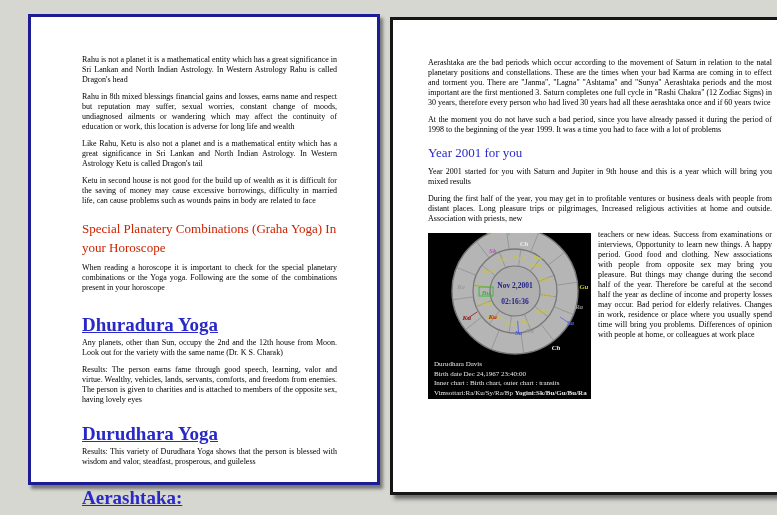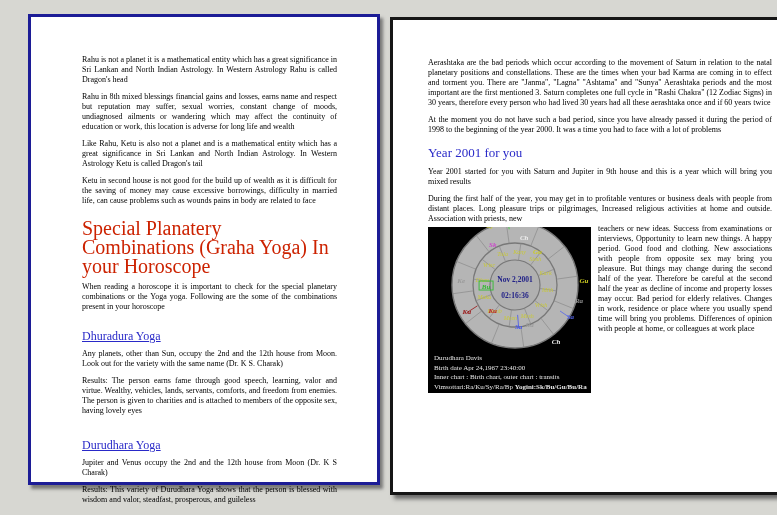--- a/index.html
+++ b/index.html
@@ -20,28 +20,28 @@
   .page.right{
     left:390px;top:17px;width:396px;height:478px;
     border:3px solid #161616;
     box-shadow:4px 4px 4px rgba(80,80,80,.8);
     padding:38px 11px 0 35px;
   }
   p.body{
     font-size:8px;line-height:10px;margin:0 0 7px 0;
     text-align:justify;color:#000;
   }
-  p.body.nogap{margin-bottom:0;}
+  p.body.nogap{margin-bottom:6px;}
   h1.red-h{
     color:#cc2200;font-weight:normal;
-    font-size:20px;line-height:19px;margin:13px 0 6px 0;
+    font-size:13px;line-height:19px;margin:13px 0 6px 0;
   }
   h2.blue-h{
-    color:#2929c8;font-weight:normal;text-decoration:underline;
-    font-size:12px;line-height:16px;margin:16px 0 5px 0;
+    color:#2929c8;font-weight:bold;text-decoration:underline;
+    font-size:19px;line-height:16px;margin:24px 0 5px 0;
   }
   h2.year-h{
     color:#2929c8;font-weight:normal;text-decoration:none;
     font-size:13px;line-height:17px;margin:9px 0 6px 0;
   }
   .chart-box{
     float:left;width:163px;height:166px;background:#000;
     margin:3px 7px 2px 0;position:relative;
   }
   .chart-caption{
@@ -61,30 +61,29 @@
   <p class="body">Ketu in second house is not good for the build up of wealth as it is difficult for the saving of money may cause excessive borrowings, difficulty in married life, can cause problems such as wounds pains in body are related to face</p>
 
   <h1 class="red-h">Special Planatery Combinations (Graha Yoga) In your Horoscope</h1>
   <p class="body">When reading a horoscope it is important to check for the special planetary combinations or the Yoga yoga. Following are the some of the combinations present in your horoscope</p>
 
   <h2 class="blue-h">Dhuradura Yoga</h2>
   <p class="body">Any planets, other than Sun, occupy the 2nd and the 12th house from Moon. Look out for the variety with the same name (Dr. K S. Charak)</p>
   <p class="body">Results: The person earns fame through good speech, learning, valor and virtue. Wealthy, vehicles, lands, servants, comforts, and freedom from enemies. The person is given to charities and is attached to members of the opposite sex, having lovely eyes</p>
 
   <h2 class="blue-h" style="margin-top:21px">Durudhara Yoga</h2>
-  <p class="body">Jupiter and Venus occupy the 2nd and the 12th house from Moon (Dr. K S Charak)</p>
   <p class="body">Results: This variety of Durudhara Yoga shows that the person is blessed with wisdom and valor, steadfast, prosperous, and guileless</p>
 
   <h2 class="blue-h" style="margin-top:23px">Aerashtaka:</h2>
 
 </div>
 
 <div class="page right">
   <p class="body">Aerashtaka are the bad periods which occur according to the movement of Saturn in relation to the natal planetary positions and constellations. These are the times when your bad Karma are coming in to effect and torment you. There are "Janma", "Lagna" "Ashtama" and "Sunya" Aerashtaka periods and the most important are the first mentioned 3. Saturn completes one full cycle in "Rashi Chakra" (12 Zodiac Signs) in 30 years, therefore every person who had lived 30 years had all these aerashtaka once and if 60 years twice</p>
-  <p class="body">At the moment you do not have such a bad period, since you have already passed it during the period of 1998 to the beginning of the year 2000. It was a time you had to face with a lot of problems</p>
+  <p class="body">At the moment you do not have such a bad period, since you have already passed it during the period of 1998 to the beginning of the year 1999. It was a time you had to face with a lot of problems</p>
 
   <h2 class="year-h">Year 2001 for you</h2>
   <p class="body">Year 2001 started for you with Saturn and Jupiter in 9th house and this is a year which will bring you mixed results</p>
   <p class="body nogap">During the first half of the year, you may get in to profitable ventures or business deals with people from distant places. Long pleasure trips or pilgrimages, Increased religious activities at home and outside. Association with priests, new</p>
 
   <div class="chart-box">
     <svg id="wheel" width="163" height="124">
       <circle cx="87" cy="58" r="63" fill="#b5b5b5" stroke="#787878" stroke-width="1.4"></circle>
       <circle cx="87" cy="58" r="42" fill="none" stroke="#787878" stroke-width="1.3"></circle>
       <circle cx="87" cy="58" r="25" fill="#b0b0b0" stroke="#787878" stroke-width="1.2"></circle>
@@ -142,19 +141,19 @@
         <text x="90.66054119540163" y="101.84017731985331" fill="#4455ee" font-size="7" text-anchor="middle" font-style="italic" font-weight="bold">Sa</text>
         <line x1="38.89591610733323" y1="85.66452911354853" x2="49.391352593005976" y2="78.8468136705925" stroke="#991111" stroke-width="0.8"></line>
         <text x="38.89591610733323" y="86.66452911354853" fill="#991111" font-size="7" text-anchor="middle" font-style="italic" font-weight="bold">Ku</text>
         <text x="64.69399301432274" y="85.66012572757424" fill="#bb2222" font-size="7" text-anchor="middle" font-style="italic" font-weight="bold">Ku</text>
         <text x="33.13154128596949" y="56.23315041781722" fill="#999999" font-size="7" text-anchor="middle" font-style="italic" font-weight="bold">Ke</text>
         <rect x="51.070642542465094" y="54.02293773857962" width="14" height="9" fill="none" stroke="#33bb33" stroke-width="0.9"></rect>
         <text x="58.070642542465094" y="62.02293773857962" fill="#33bb33" font-size="7" text-anchor="middle" font-style="italic" font-weight="bold">Bu</text>
       </svg>
     <div class="chart-caption">
       <div>Durudhara  Davis</div>
-      <div>Birth date Apr 24,1967  23:40:00</div>
+      <div>Birth date Dec 24,1967  23:40:00</div>
       <div>Inner chart : Birth chart, outer chart : transits</div>
       <div><span>Vimsottari:Ra/Ku/Sy/Ra/Bp </span><b>Yogini:Sk/Bu/Gu/Bu/Ra</b></div>
     </div>
   </div>
   <p class="body" style="margin-top:0">teachers or new ideas. Success from examinations or interviews, Opportunity to learn new things. A happy period. Good food and clothing. New associations with people from opposite sex may bring you pleasure. But things may change during the second half of the year. Therefore be careful at the second half the year as decline of income and property losses may occur. Bad period for elderly relatives. Changes in work, residence or place where you usually spend time will bring you problems. Differences of opinion with people at home, or colleagues at work place</p>
 </div>
 
 </body></html>

